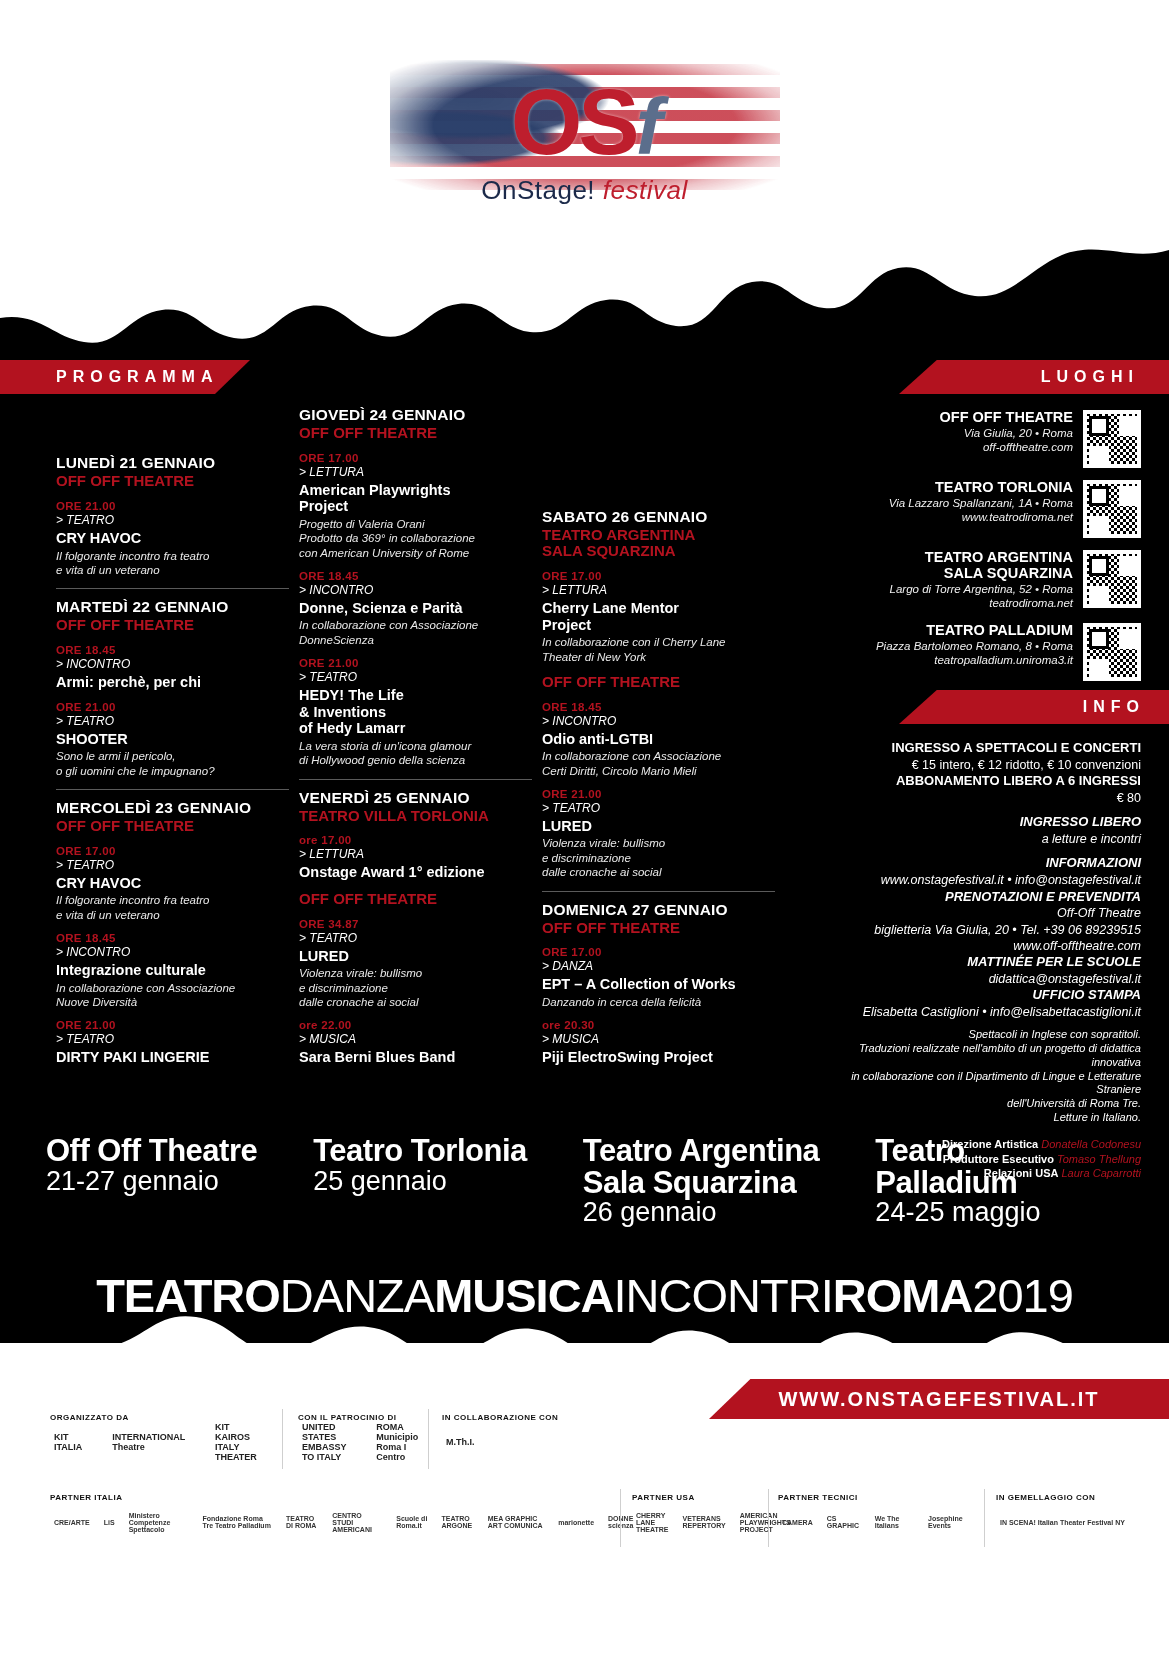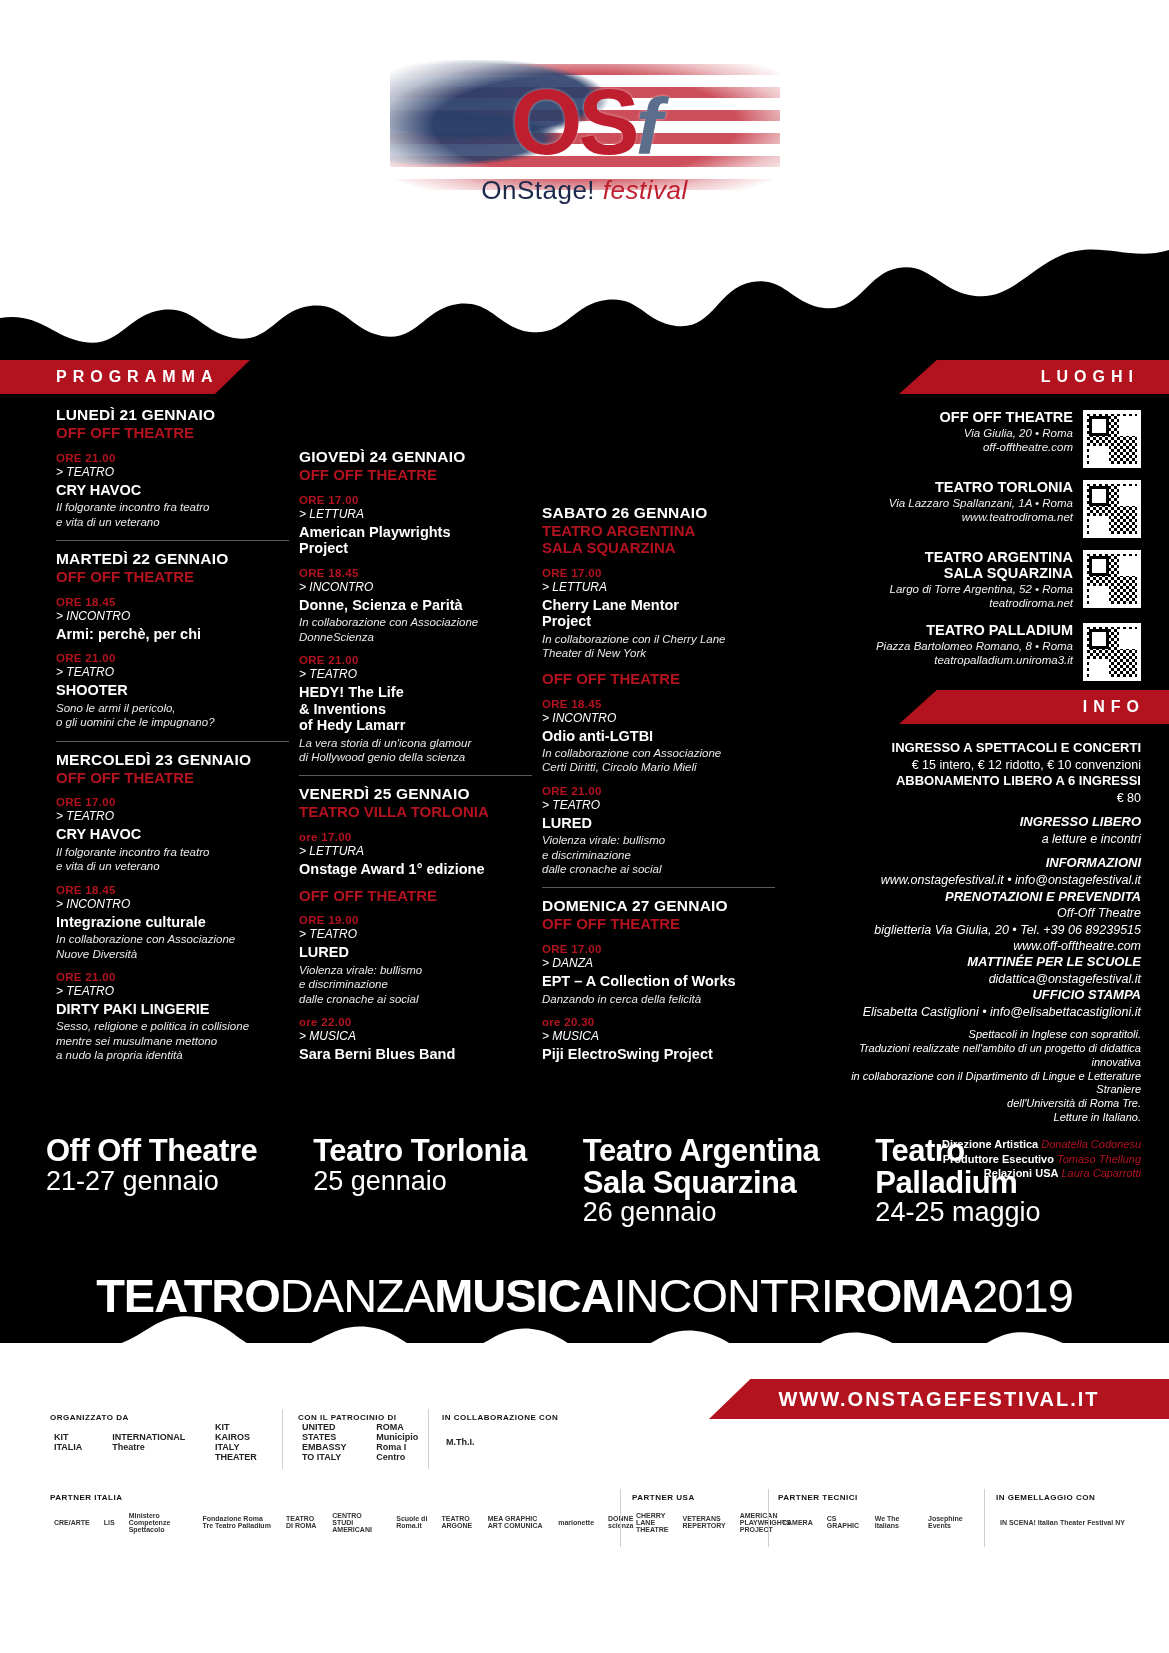--- a/index.html
+++ b/index.html
@@ -240,34 +240,34 @@
         <div class="desc" style="white-space: pre-line;">Il folgorante incontro fra teatro
 e vita di un veterano</div>
         <div class="time">ORE 18.45</div>
         <div class="kind">&gt; INCONTRO</div>
         <div class="title" style="white-space: pre-line;">Integrazione culturale</div>
         <div class="desc" style="white-space: pre-line;">In collaborazione con Associazione
 Nuove Diversità</div>
         <div class="time">ORE 21.00</div>
         <div class="kind">&gt; TEATRO</div>
         <div class="title" style="white-space: pre-line;">DIRTY PAKI LINGERIE</div>
-        <div class="desc" style="white-space: pre-line;">Sesso, religione e politica in collisione
-mentre sei musulmane mettono
-a nudo la propria identità</div>
       </div>
     </div>
 
     <div class="col">
       <div class="block">
         <div class="day">GIOVEDÌ 24 GENNAIO</div>
         <div class="venue" style="white-space: pre-line;">OFF OFF THEATRE</div>
         <div class="time">ORE 17.00</div>
         <div class="kind">&gt; LETTURA</div>
         <div class="title" style="white-space: pre-line;">American Playwrights
 Project</div>
+        <div class="desc" style="white-space: pre-line;">Progetto di Valeria Orani
+Prodotto da 369° in collaborazione
+con American University of Rome</div>
         <div class="time">ORE 18.45</div>
         <div class="kind">&gt; INCONTRO</div>
         <div class="title" style="white-space: pre-line;">Donne, Scienza e Parità</div>
         <div class="desc" style="white-space: pre-line;">In collaborazione con Associazione
 DonneScienza</div>
         <div class="time">ORE 21.00</div>
         <div class="kind">&gt; TEATRO</div>
         <div class="title" style="white-space: pre-line;">HEDY! The Life
 &amp; Inventions
 of Hedy Lamarr</div>
@@ -275,21 +275,21 @@
 di Hollywood genio della scienza</div>
       </div>
       <div class="rule"></div>
       <div class="block">
         <div class="day">VENERDÌ 25 GENNAIO</div>
         <div class="venue" style="white-space: pre-line;">TEATRO VILLA TORLONIA</div>
         <div class="time">ore 17.00</div>
         <div class="kind">&gt; LETTURA</div>
         <div class="title" style="white-space: pre-line;">Onstage Award 1° edizione</div>
         <div class="venue" style="margin-top: 10px; white-space: pre-line;">OFF OFF THEATRE</div>
-        <div class="time">ORE 19.00</div>
+        <div class="time">ORE 34.87</div>
         <div class="kind">&gt; TEATRO</div>
         <div class="title" style="white-space: pre-line;">LURED</div>
         <div class="desc" style="white-space: pre-line;">Violenza virale: bullismo
 e discriminazione
 dalle cronache ai social</div>
         <div class="time">ore 22.00</div>
         <div class="kind">&gt; MUSICA</div>
         <div class="title" style="white-space: pre-line;">Sara Berni Blues Band</div>
       </div>
     </div>

